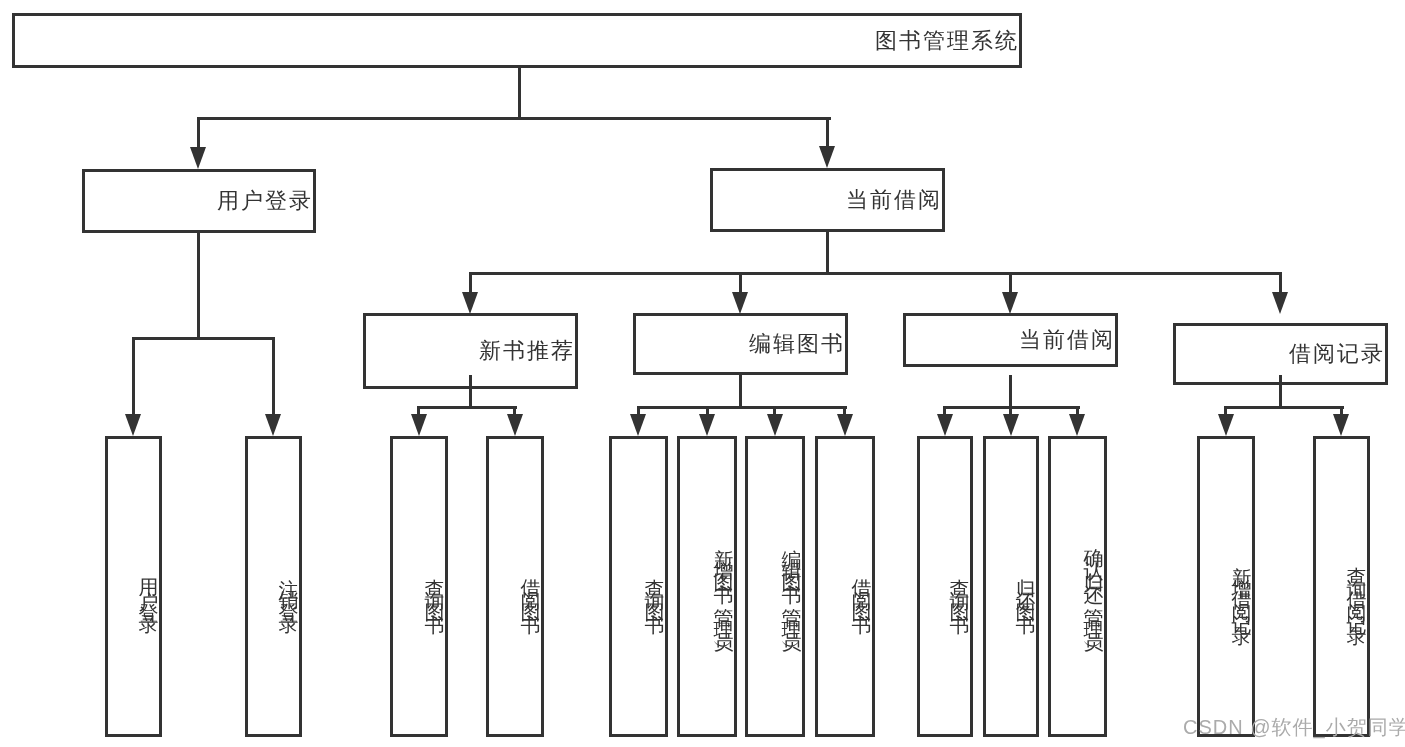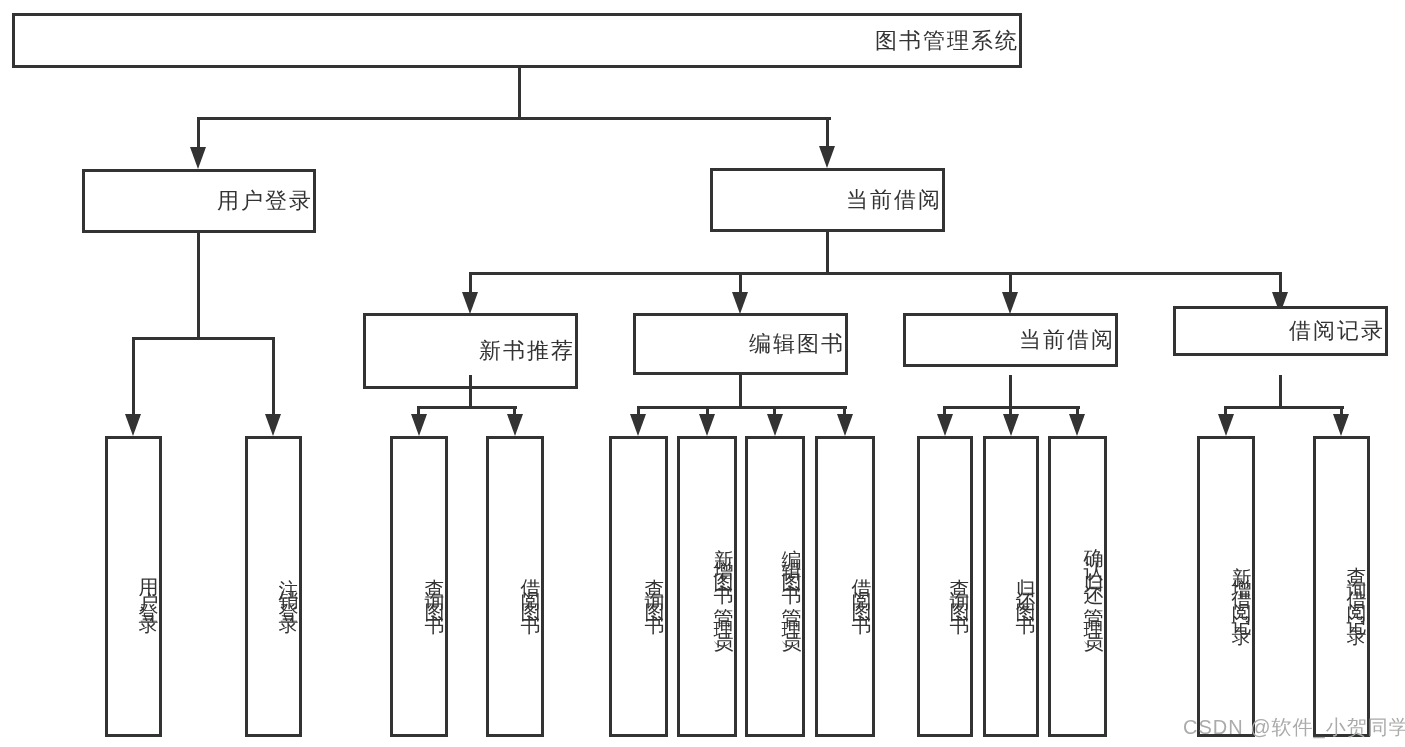--- a/index.html
+++ b/index.html
@@ -87,21 +87,21 @@
 
   <div class="node h-node" style="left:363px; top:313px; width:215px; height:76px;">
     <span>新书推荐</span>
   </div>
   <div class="node h-node" style="left:633px; top:313px; width:215px; height:62px;">
     <span>编辑图书</span>
   </div>
   <div class="node h-node" style="left:903px; top:313px; width:215px; height:54px;">
     <span>当前借阅</span>
   </div>
-  <div class="node h-node" style="left:1173px; top:306px; width:215px; height:50px;">
+  <div class="node h-node" style="left:1173px; top:323px; width:215px; height:62px;">
     <span>借阅记录</span>
   </div>
 
   <div class="vline" style="left:469px; top:375px; width:3px; height:34px;"></div>
   <div class="hline" style="left:417px; top:406px; width:100px; height:3px;"></div>
   <div class="vline" style="left:417px; top:406px; width:3px; height:12px;"></div>
   <div class="ah" style="left:411px; top:414px;"></div>
   <div class="vline" style="left:513px; top:406px; width:3px; height:12px;"></div>
   <div class="ah" style="left:507px; top:414px;"></div>
 

